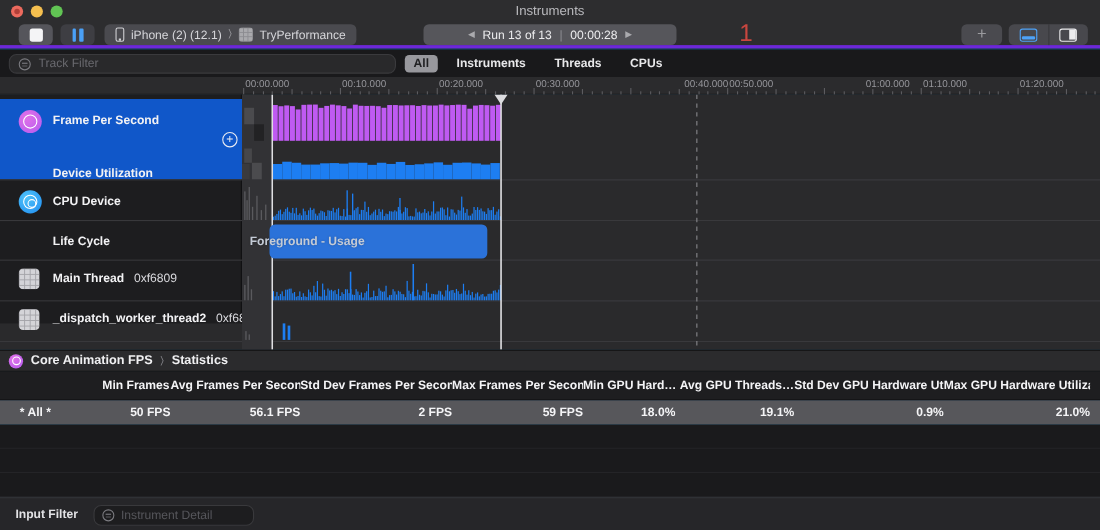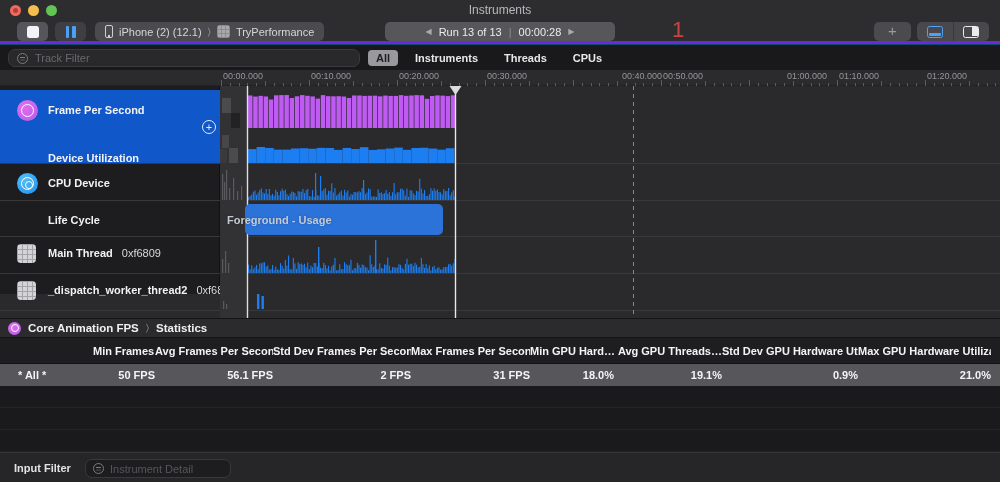--- a/index.html
+++ b/index.html
@@ -684,21 +684,21 @@
     <div class="th c5">Min GPU Hard…</div>
     <div class="th c6"><span>Avg GPU Threads…</span></div>
     <div class="th c7">Std Dev GPU Hardware Ut…</div>
     <div class="th c8">Max GPU Hardware Utiliza…</div>
   </div>
   <div class="stats-row">
     <div class="td c0">* All *</div>
     <div class="td c1">50 FPS</div>
     <div class="td c2">56.1 FPS</div>
     <div class="td c3">2 FPS</div>
-    <div class="td c4">31 FPS</div>
+    <div class="td c4">59 FPS</div>
     <div class="td c5">18.0%</div>
     <div class="td c6">19.1%</div>
     <div class="td c7">0.9%</div>
     <div class="td c8">21.0%</div>
   </div>
   <div class="empty-rows">
     <div class="empty-row"></div>
       <div class="empty-row"></div>
       <div class="empty-row"></div>
   </div>

